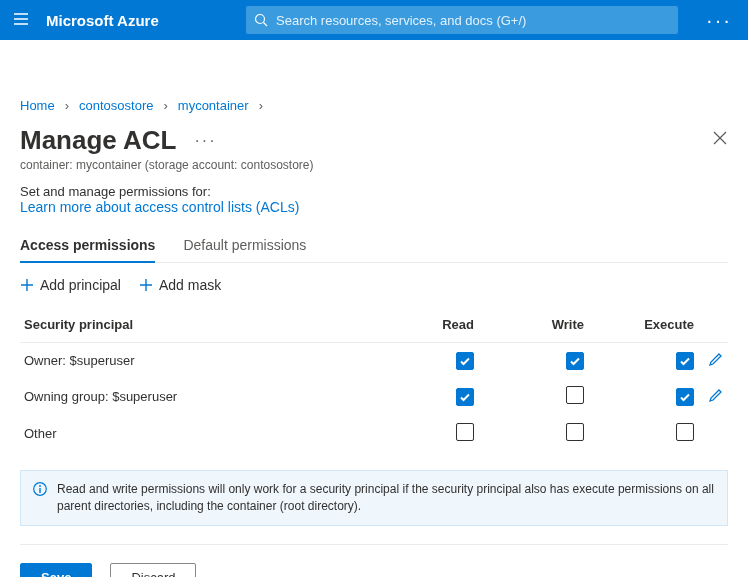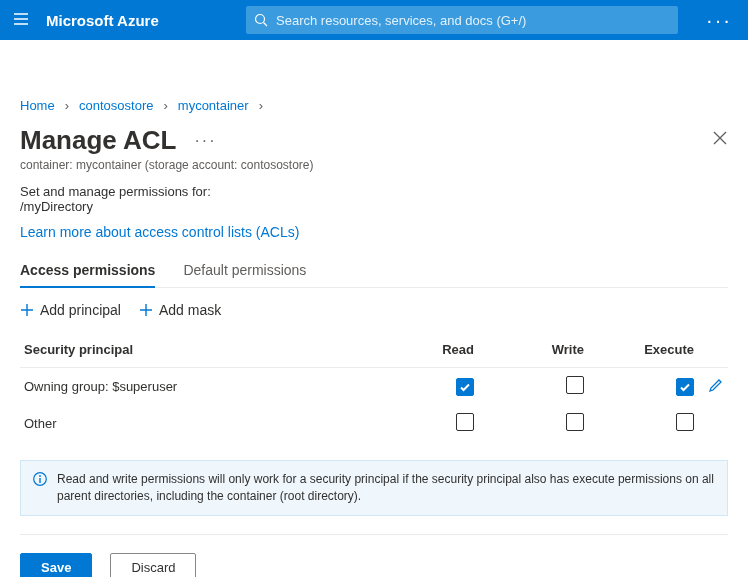--- a/index.html
+++ b/index.html
@@ -96,21 +96,20 @@
     <span class="title-ell">···</span>
     <span class="close-x">
       <svg width="16" height="16" viewBox="0 0 16 16">
           <path stroke="currentColor" stroke-width="1.3" d="M2 2l12 12M14 2L2 14"></path>
         </svg>
     </span>
   </div>
   <div class="subtitle">container: mycontainer (storage account: contosostore)</div>
 
   <div class="desc1">Set and manage permissions for:</div>
-  <div class="desc2">/myDirectory</div>
   <a href="#" class="link">Learn more about access control lists (ACLs)</a>
 
   <div class="tabs">
     <div class="tab active">Access permissions</div>
     <div class="tab">Default permissions</div>
   </div>
 
   <div class="actions">
     <div class="action">
       <svg width="14" height="14" viewBox="0 0 14 14">
@@ -131,20 +130,41 @@
       <tr>
         <th>Security principal</th>
         <th class="colcb">Read</th>
         <th class="colcb">Write</th>
         <th class="colcb">Execute</th>
         <th class="coledit"></th>
       </tr>
     </thead>
     <tbody id="acl-body">
         <tr>
+          <td>Owner: $superuser</td>
+          <td class="colcb"><span class="cb checked">
+              <svg width="12" height="12" viewBox="0 0 12 12">
+                <path d="M2 6.5l2.5 2.5L10 3.5" fill="none" stroke="#fff" stroke-width="2"></path>
+              </svg>
+            </span></td>
+          <td class="colcb"><span class="cb checked">
+              <svg width="12" height="12" viewBox="0 0 12 12">
+                <path d="M2 6.5l2.5 2.5L10 3.5" fill="none" stroke="#fff" stroke-width="2"></path>
+              </svg>
+            </span></td>
+          <td class="colcb"><span class="cb checked">
+              <svg width="12" height="12" viewBox="0 0 12 12">
+                <path d="M2 6.5l2.5 2.5L10 3.5" fill="none" stroke="#fff" stroke-width="2"></path>
+              </svg>
+            </span></td>
+          <td class="coledit"><span class="editicon"><svg width="16" height="16" viewBox="0 0 16 16">
+                <path d="M2 14l1-3 8-8 2 2-8 8-3 1z" fill="none" stroke="currentColor" stroke-width="1.3"></path>
+              </svg></span></td>
+        </tr>
+        <tr>
           <td>Owning group: $superuser</td>
           <td class="colcb"><span class="cb checked">
               <svg width="12" height="12" viewBox="0 0 12 12">
                 <path d="M2 6.5l2.5 2.5L10 3.5" fill="none" stroke="#fff" stroke-width="2"></path>
               </svg>
             </span></td>
           <td class="colcb"><span class="cb"></span></td>
           <td class="colcb"><span class="cb checked">
               <svg width="12" height="12" viewBox="0 0 12 12">
                 <path d="M2 6.5l2.5 2.5L10 3.5" fill="none" stroke="#fff" stroke-width="2"></path>

